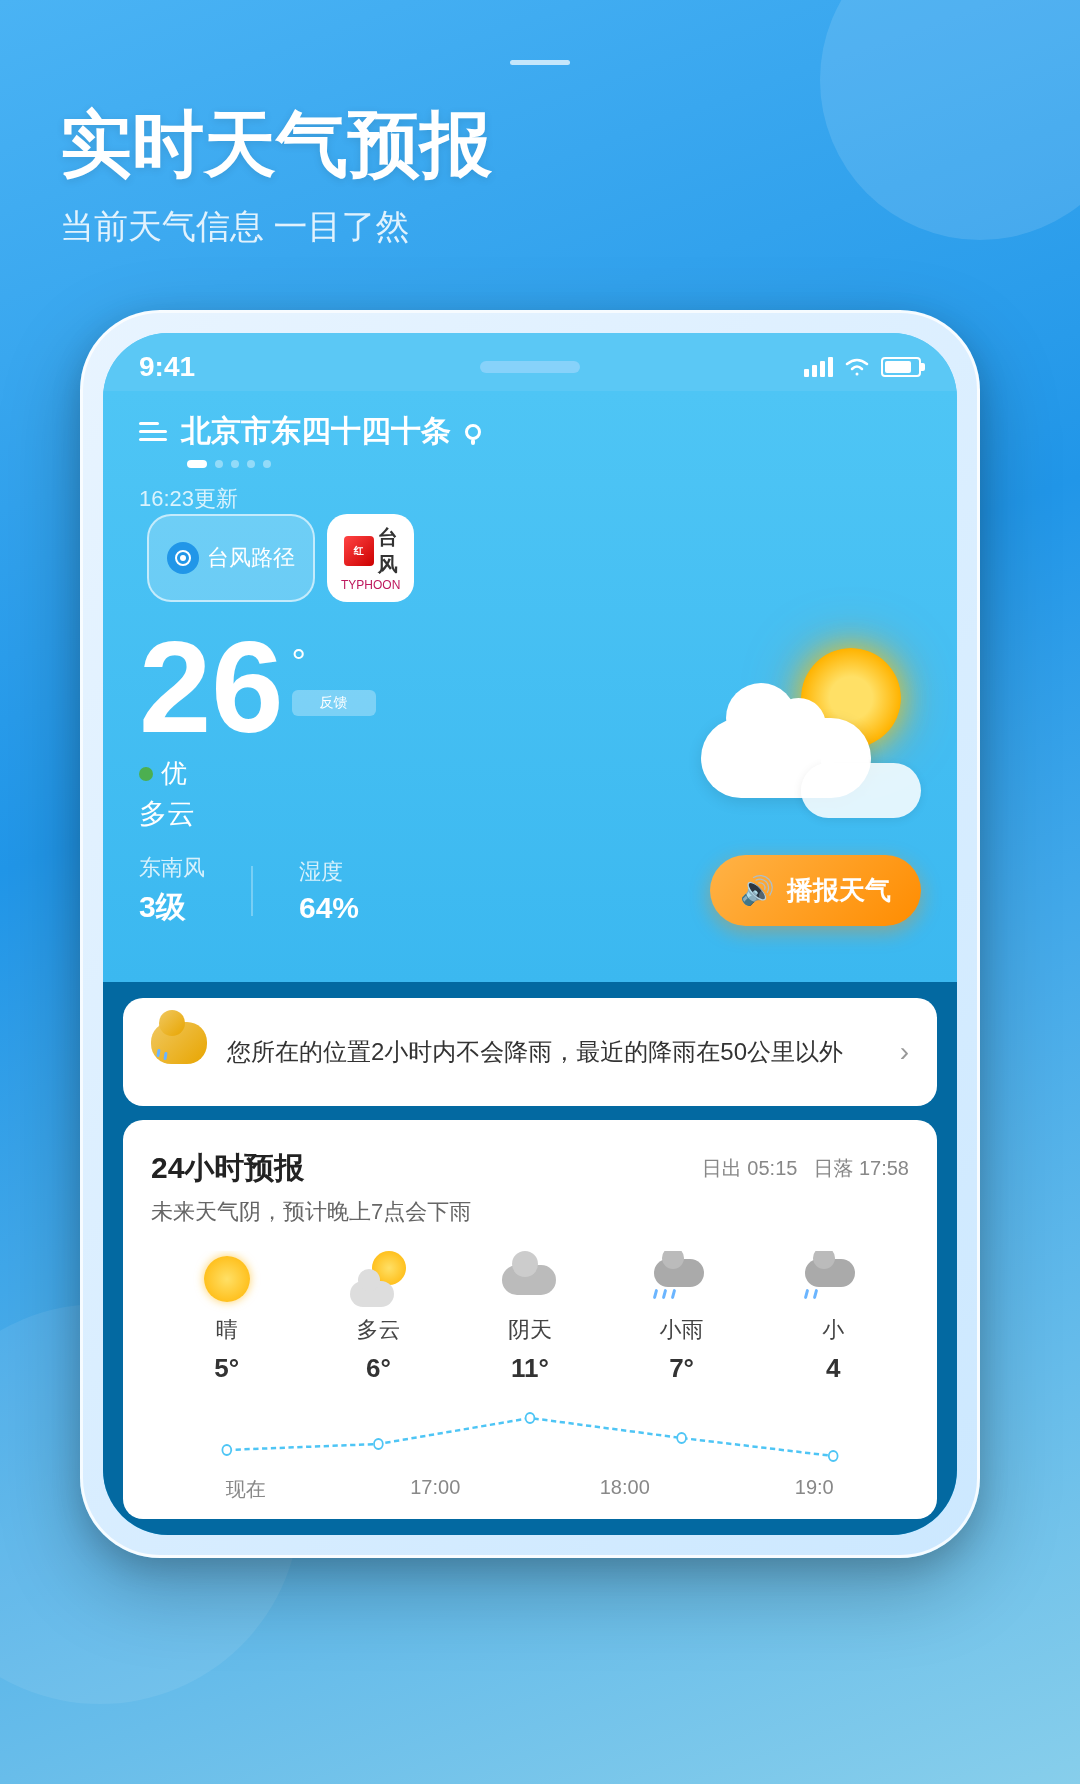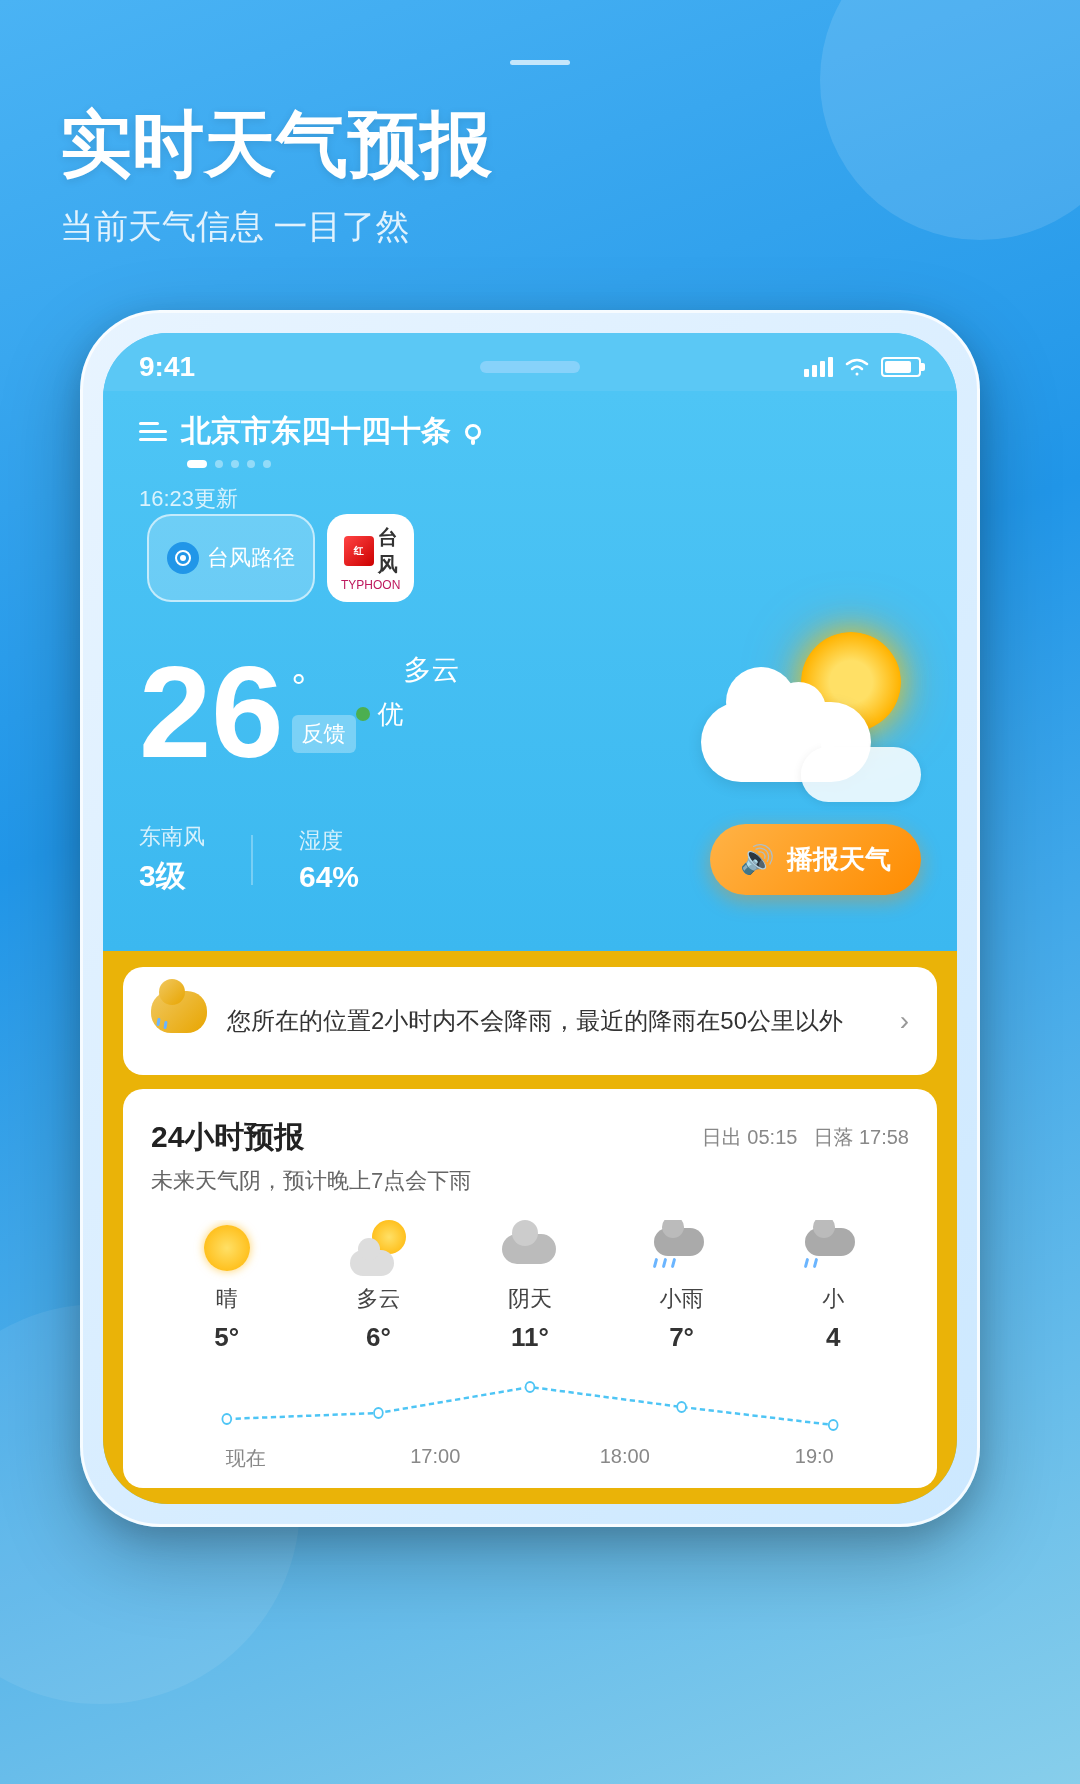--- a/index.html
+++ b/index.html
@@ -292,21 +292,21 @@
 
     
     .temp-section {
       display: flex;
       align-items: center;
       justify-content: space-between;
       margin-bottom: 20px;
     }
     .temp-left {
       display: flex;
-      flex-direction: row;
+      flex-direction: column;
     }
     .temp-row {
       display: flex;
       align-items: flex-start;
       gap: 8px;
     }
     .temp-number {
       font-size: 130px;
       font-weight: 800;
       color: white;
@@ -320,22 +320,22 @@
       gap: 6px;
     }
     .degree-symbol {
       font-size: 36px;
       color: white;
       font-weight: 300;
     }
     .feedback-btn {
       background: rgba(255,255,255,0.3);
       border-radius: 6px;
-      padding: 4px 10px;
-      font-size: 22px;
+      padding: 4px 28px;
+      font-size: 14px;
       color: white;
     }
     .quality-row {
       display: flex;
       align-items: center;
       gap: 8px;
       margin-top: 4px;
     }
     .quality-dot {
       width: 14px;
@@ -792,21 +792,21 @@
             <span class="wind-value">64%</span>
           </div>
           <div class="broadcast-btn">
             <span class="broadcast-icon">🔊</span>
             <span class="broadcast-text">播报天气</span>
           </div>
         </div>
 
       </div>
 
-      <div style="background:#eab308;padding:16px 20px;">
+      <div style="background:#0369a1;padding:16px 20px;">
         <div class="rain-card">
           <div class="rain-icon-wrap">
             <div style="width:56px;height:42px;background:linear-gradient(135deg,#f0c860,#e8a500);border-radius:20px;position:relative;">
               <div style="position:absolute;top:-12px;left:8px;width:26px;height:26px;background:linear-gradient(135deg,#f0c860,#e8a500);border-radius:50%;"></div>
               <div style="position:absolute;bottom:4px;left:6px;display:flex;gap:4px;">
                 <div style="width:3px;height:8px;background:#6bb5ff;border-radius:2px;transform:rotate(10deg);"></div>
                 <div style="width:3px;height:8px;background:#6bb5ff;border-radius:2px;transform:rotate(10deg);margin-top:3px;"></div>
               </div>
             </div>
           </div>

